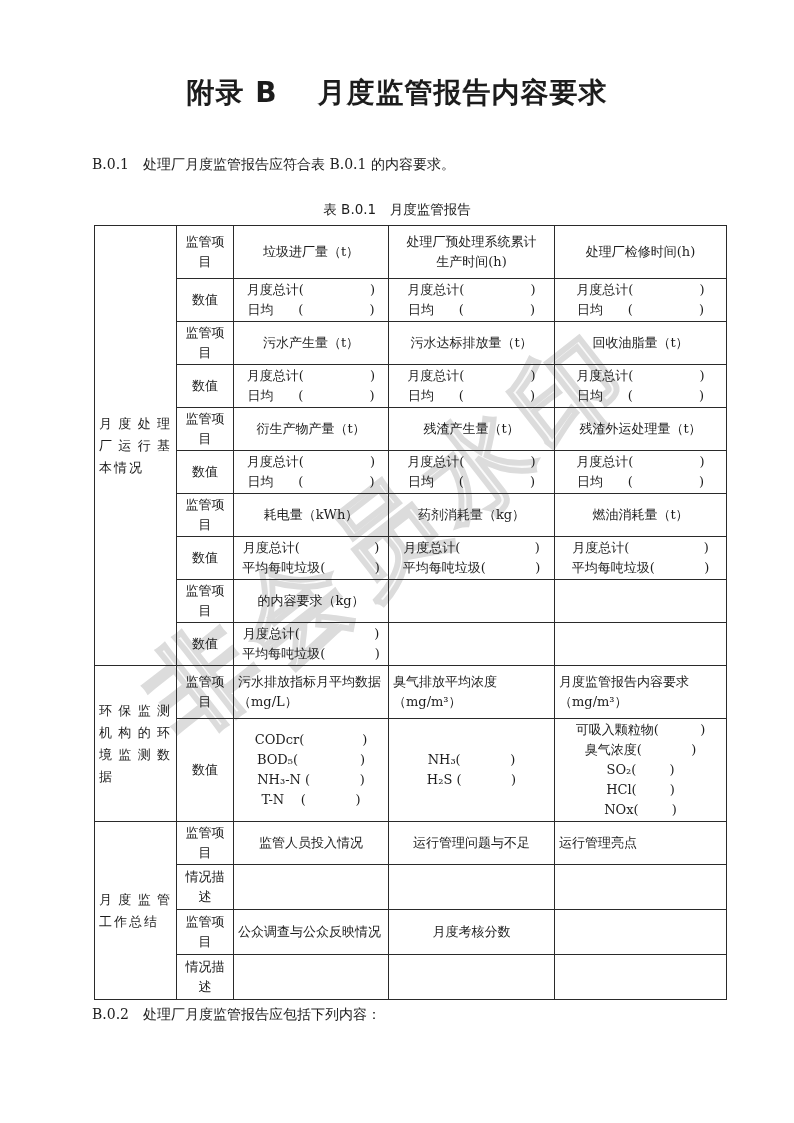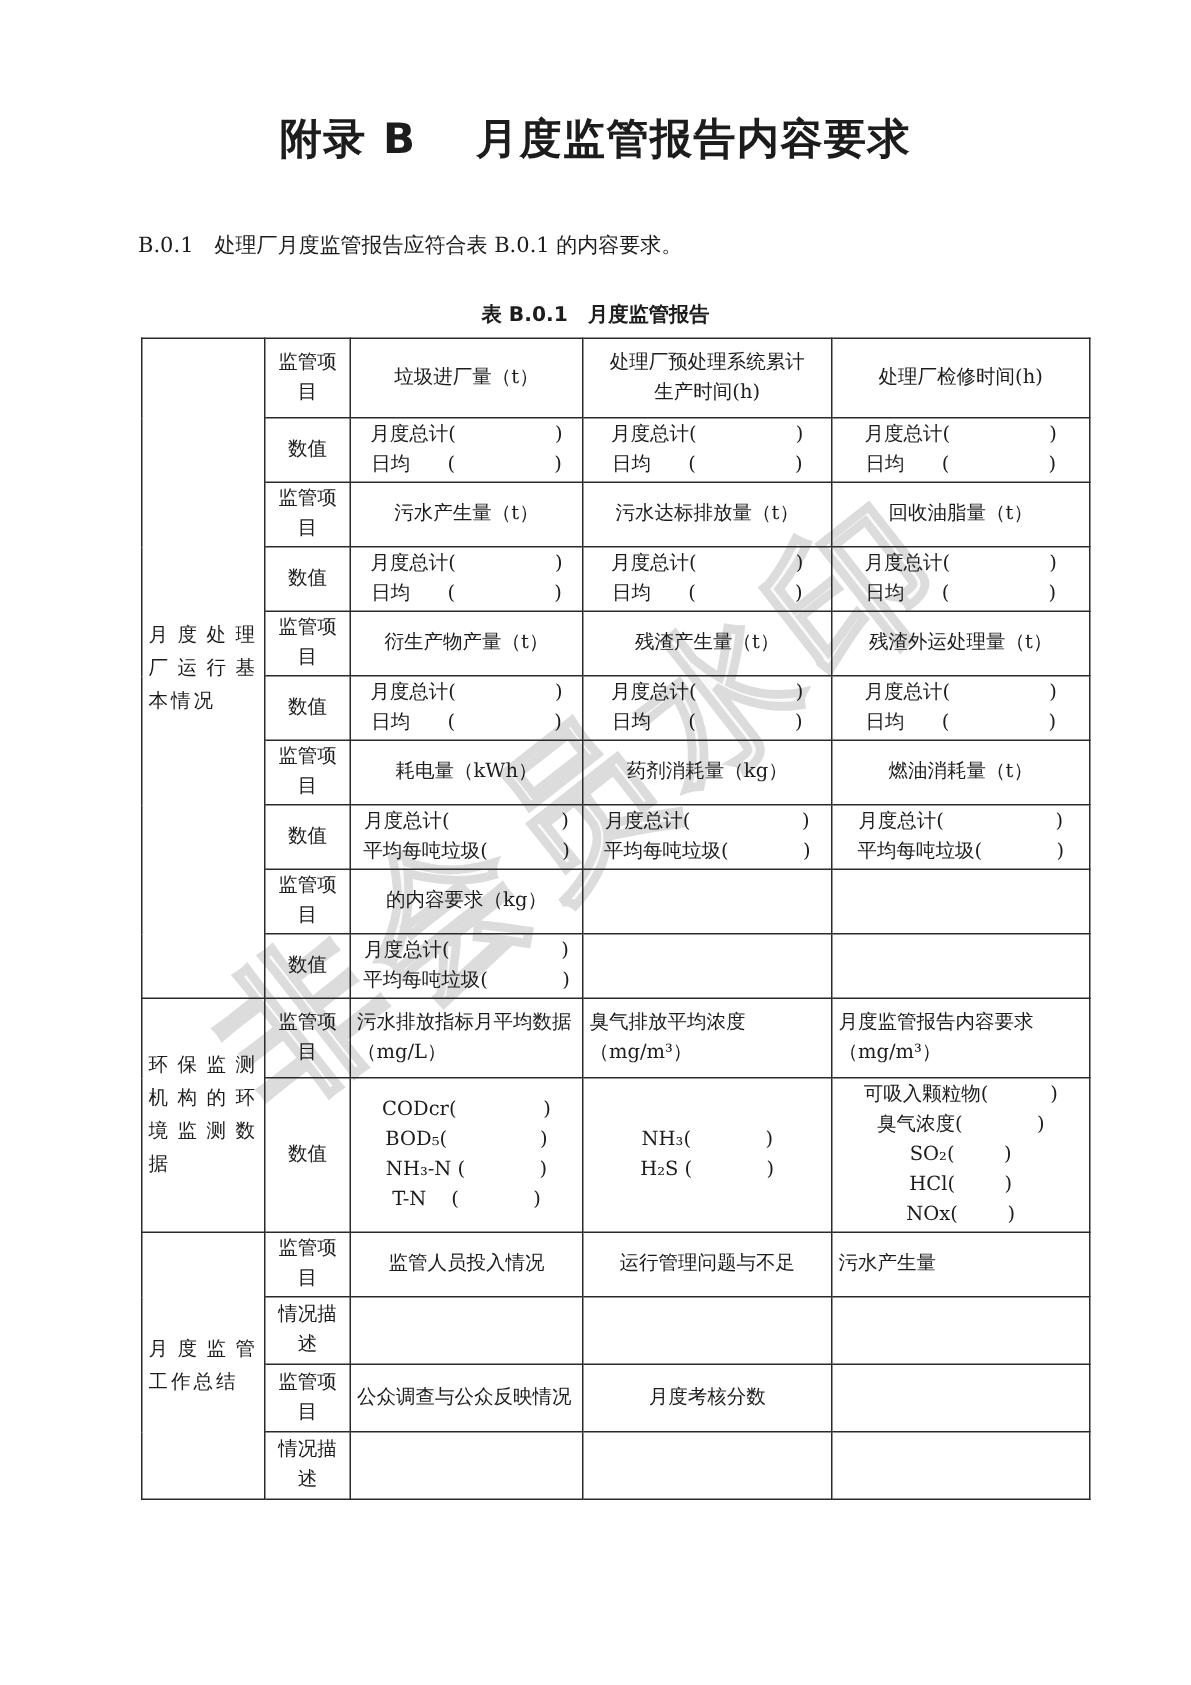--- a/index.html
+++ b/index.html
@@ -21,21 +21,21 @@
     font-family:"DejaVu Sans", sans-serif; font-weight:bold;
     font-size:28px; letter-spacing:1px;
   }
   .para{
     margin:0; padding:0 92px; font-size:14px; line-height:19px;
   }
   .para-b01{margin-top:43px;}
   .para-b02{margin-top:5px;}
   .table-caption{
     margin-top:27px; text-align:center;
-    font-family:"DejaVu Sans", sans-serif; font-weight:bold; font-size:13.5px;
+    font-family:"DejaVu Sans", sans-serif; font-weight:normal; font-size:13.5px;
   }
   table.report{
     border-collapse:collapse; table-layout:fixed;
     margin:6px 0 0 94px; width:632px;
     font-size:13px; line-height:20px;
   }
   table.report td{
     border:1px solid #2a2a2a; padding:1px 4px;
     vertical-align:middle; white-space:pre-wrap;
     overflow:hidden;
@@ -178,21 +178,21 @@
 SO₂(        )
 HCl(        )
 NOx(        )</td>
         </tr>
 
         <tr class="h42">
           <td class="sec" rowspan="4">月度监管工作总结</td>
           <td class="rh">监管项目</td>
           <td class="cc">监管人员投入情况</td>
           <td class="cc">运行管理问题与不足</td>
-          <td class="cl">污水产生量</td>
+          <td class="cl">运行管理亮点</td>
         </tr>
         <tr class="h44">
           <td class="rh">情况描述</td>
           <td class="cc"></td>
           <td class="cc"></td>
           <td class="cc"></td>
         </tr>
         <tr class="h44">
           <td class="rh">监管项目</td>
           <td class="cl">公众调查与公众反映情况</td>
@@ -201,15 +201,16 @@
         </tr>
         <tr class="h44">
           <td class="rh">情况描述</td>
           <td class="cc"></td>
           <td class="cc"></td>
           <td class="cc"></td>
         </tr>
       </tbody>
     </table>
 
+    <p class="para para-b02">B.0.2　处理厂月度监管报告应包括下列内容：</p>
 
   </div>
 </div>
 
 </body></html>

